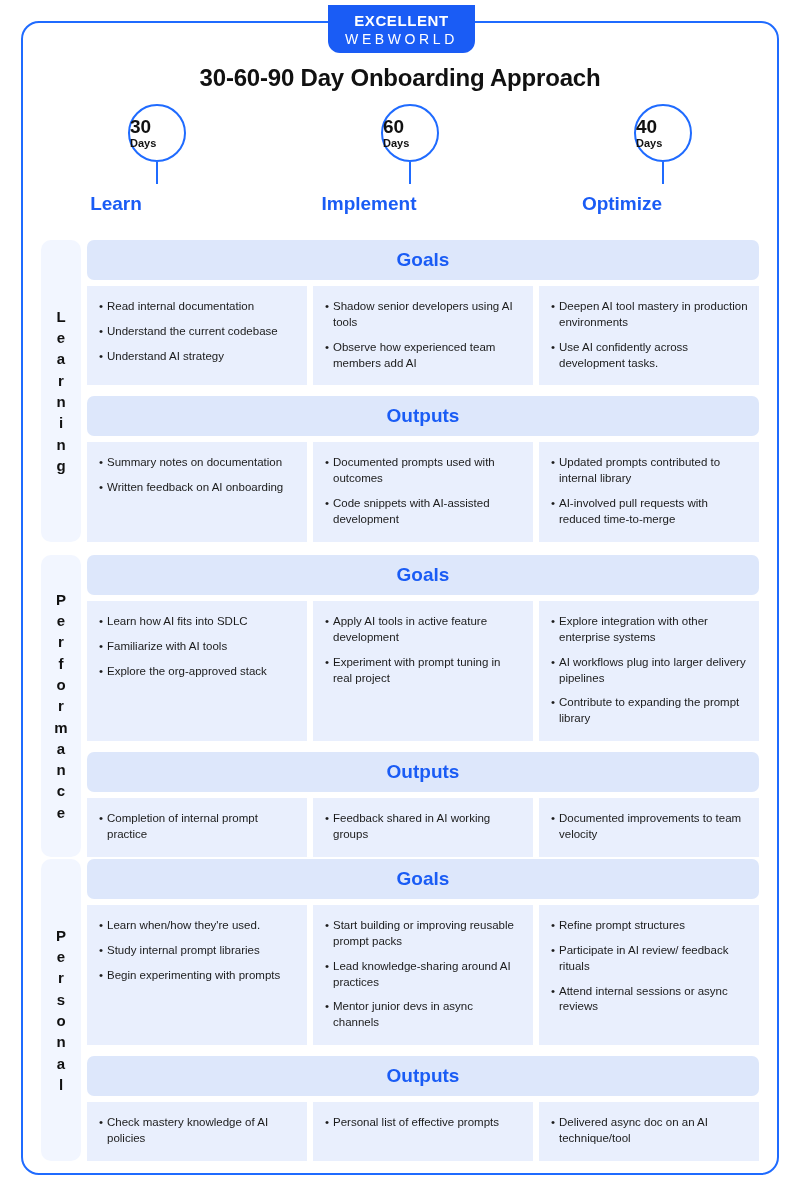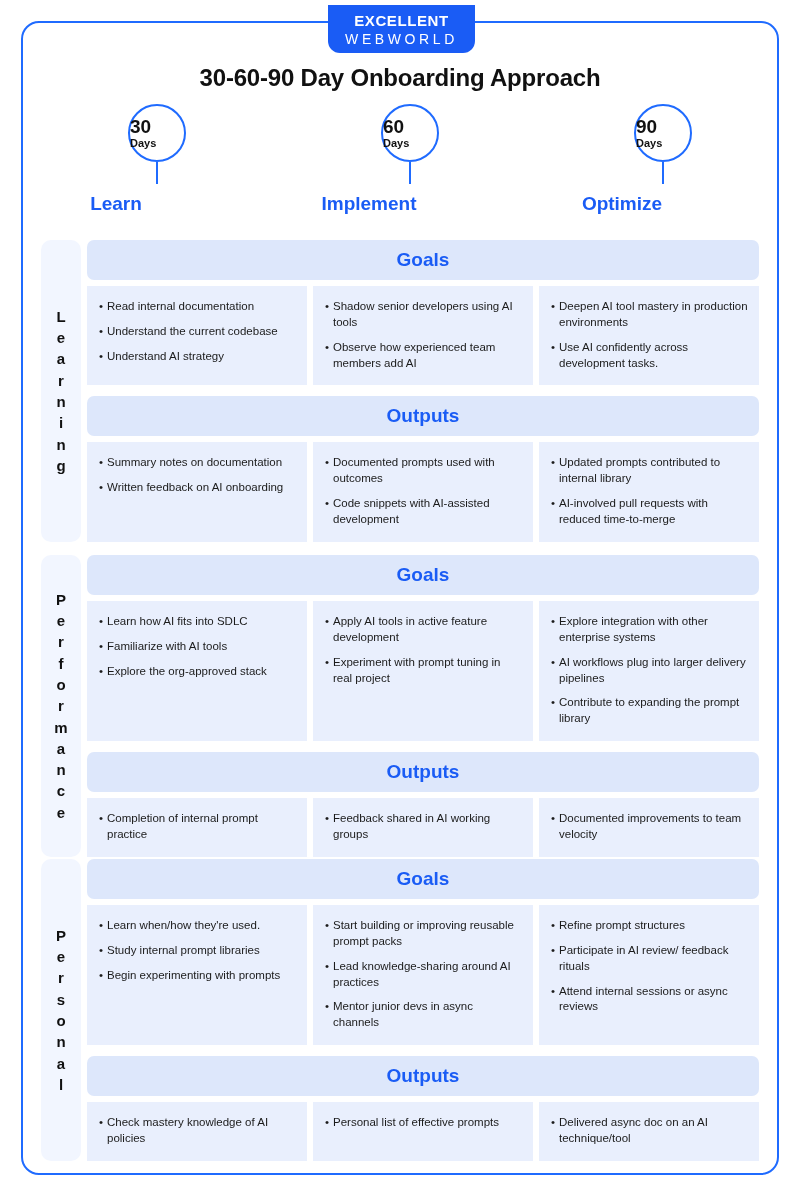--- a/index.html
+++ b/index.html
@@ -167,21 +167,21 @@
         <span class="days">Days</span>
       </div>
       <div class="connector"></div>
       <div class="chevron mid">
         <span class="ch-label">Implement</span>
       </div>
     </div>
 
     <div class="tl-col c2">
       <div class="circle">
-        <span class="num">90</span>
+        <span class="num">40</span>
         <span class="days">Days</span>
       </div>
       <div class="connector"></div>
       <div class="chevron mid">
         <span class="ch-label">Optimize</span>
       </div>
     </div>
 
   </div>
 

